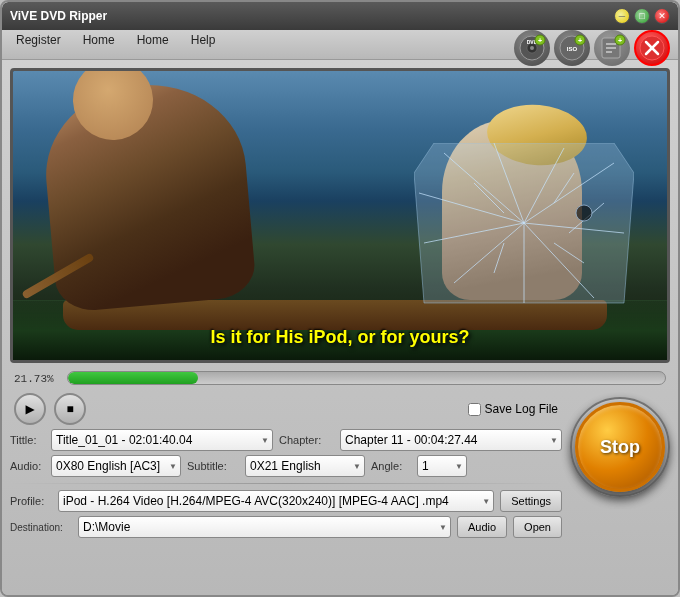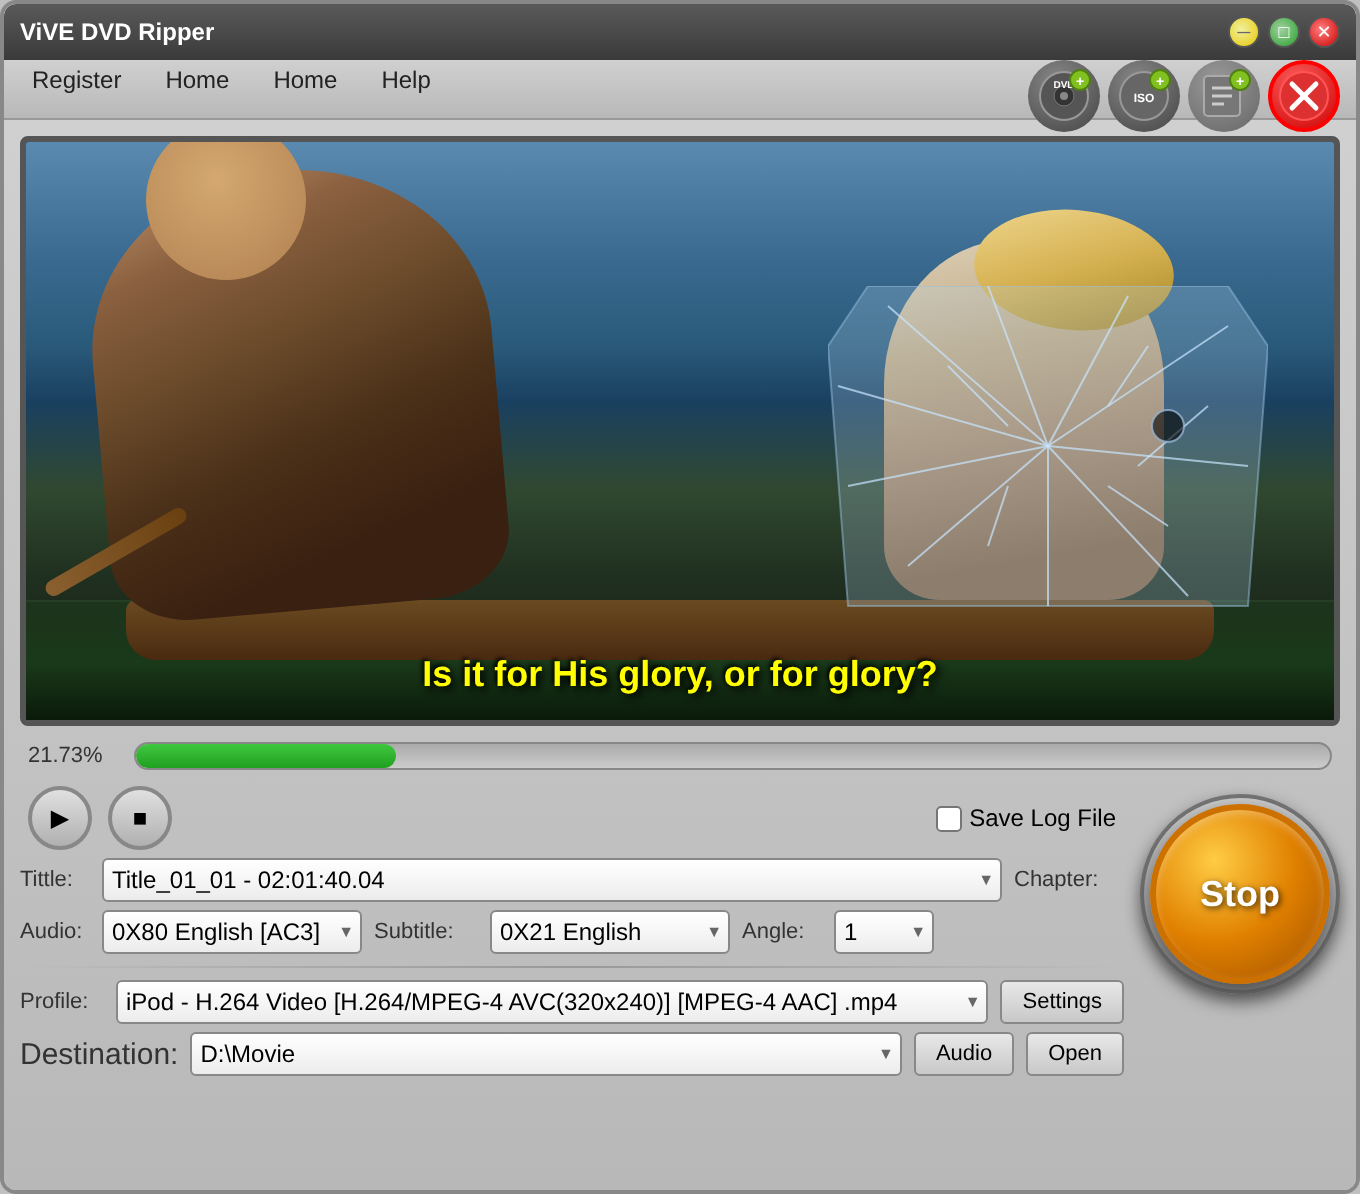--- a/index.html
+++ b/index.html
@@ -150,23 +150,24 @@
       color: #ffff00;
       font-size: 18px;
       font-weight: bold;
       text-shadow: 2px 2px 4px black, -1px -1px 2px black;
       z-index: 10;
     }
 
     
     .progress-section {
       display: flex;
-      align-items: center;
+      align-items: flex-end;
       gap: 8px;
       padding: 2px 4px;
+      font-family: Liberation Mono, monospace;
     }
     .progress-pct {
       font-size: 11px;
       color: #333;
       min-width: 45px;
     }
     .progress-bar-container {
       flex: 1;
       height: 14px;
       background: linear-gradient(to bottom, #aaa, #ccc);
@@ -274,21 +275,21 @@
       min-width: 42px;
     }
 
     
     .dest-row {
       display: flex;
       align-items: center;
       gap: 6px;
     }
     .dest-label {
-      font-size: 15px;
+      font-size: 10px;
       color: #333;
       min-width: 62px;
     }
 
     .small-btn {
       height: 22px;
       padding: 0 10px;
       border: 1px solid #888;
       border-radius: 3px;
       background: linear-gradient(to bottom, #e8e8e8, #c8c8c8);
@@ -434,21 +435,21 @@
               <line x1="170" y1="120" x2="140" y2="100"></line>
               <line x1="80" y1="130" x2="90" y2="100"></line>
             </g>
 
             <circle cx="170" cy="70" r="8" fill="rgba(0,0,0,0.6)" stroke="rgba(150,180,210,0.8)" stroke-width="1"></circle>
           </svg>
         </div>
 
         <div style="position:absolute;bottom:80px;left:5px;width:80px;height:8px;background:linear-gradient(to right, #8a6030, #6a4010);border-radius:4px;transform:rotate(-30deg);"></div>
 
-        <div class="subtitle-text">Is it for His glory, or for glory?</div>
+        <div class="subtitle-text">Is it for His iPod, or for yours?</div>
       </div>
     </div>
 
     <div class="progress-section">
       <span class="progress-pct">21.73%</span>
       <div class="progress-bar-container">
         <div class="progress-bar-fill" style="width: 21.73%"></div>
       </div>
     </div>
 
@@ -470,20 +471,25 @@
         </div>
 
         <div class="field-row">
           <span class="field-label">Tittle:</span>
           <div class="select-wrapper">
             <select>
               <option>Title_01_01 - 02:01:40.04</option>
             </select>
           </div>
           <span class="field-label" style="min-width:55px;">Chapter:</span>
+          <div class="select-wrapper">
+            <select>
+              <option>Chapter 11 - 00:04:27.44</option>
+            </select>
+          </div>
         </div>
 
         <div class="field-row">
           <span class="field-label">Audio:</span>
           <div class="select-wrapper" style="max-width:130px;">
             <select>
               <option>0X80 English [AC3]</option>
             </select>
           </div>
           <span class="field-label" style="min-width:52px;">Subtitle:</span>

